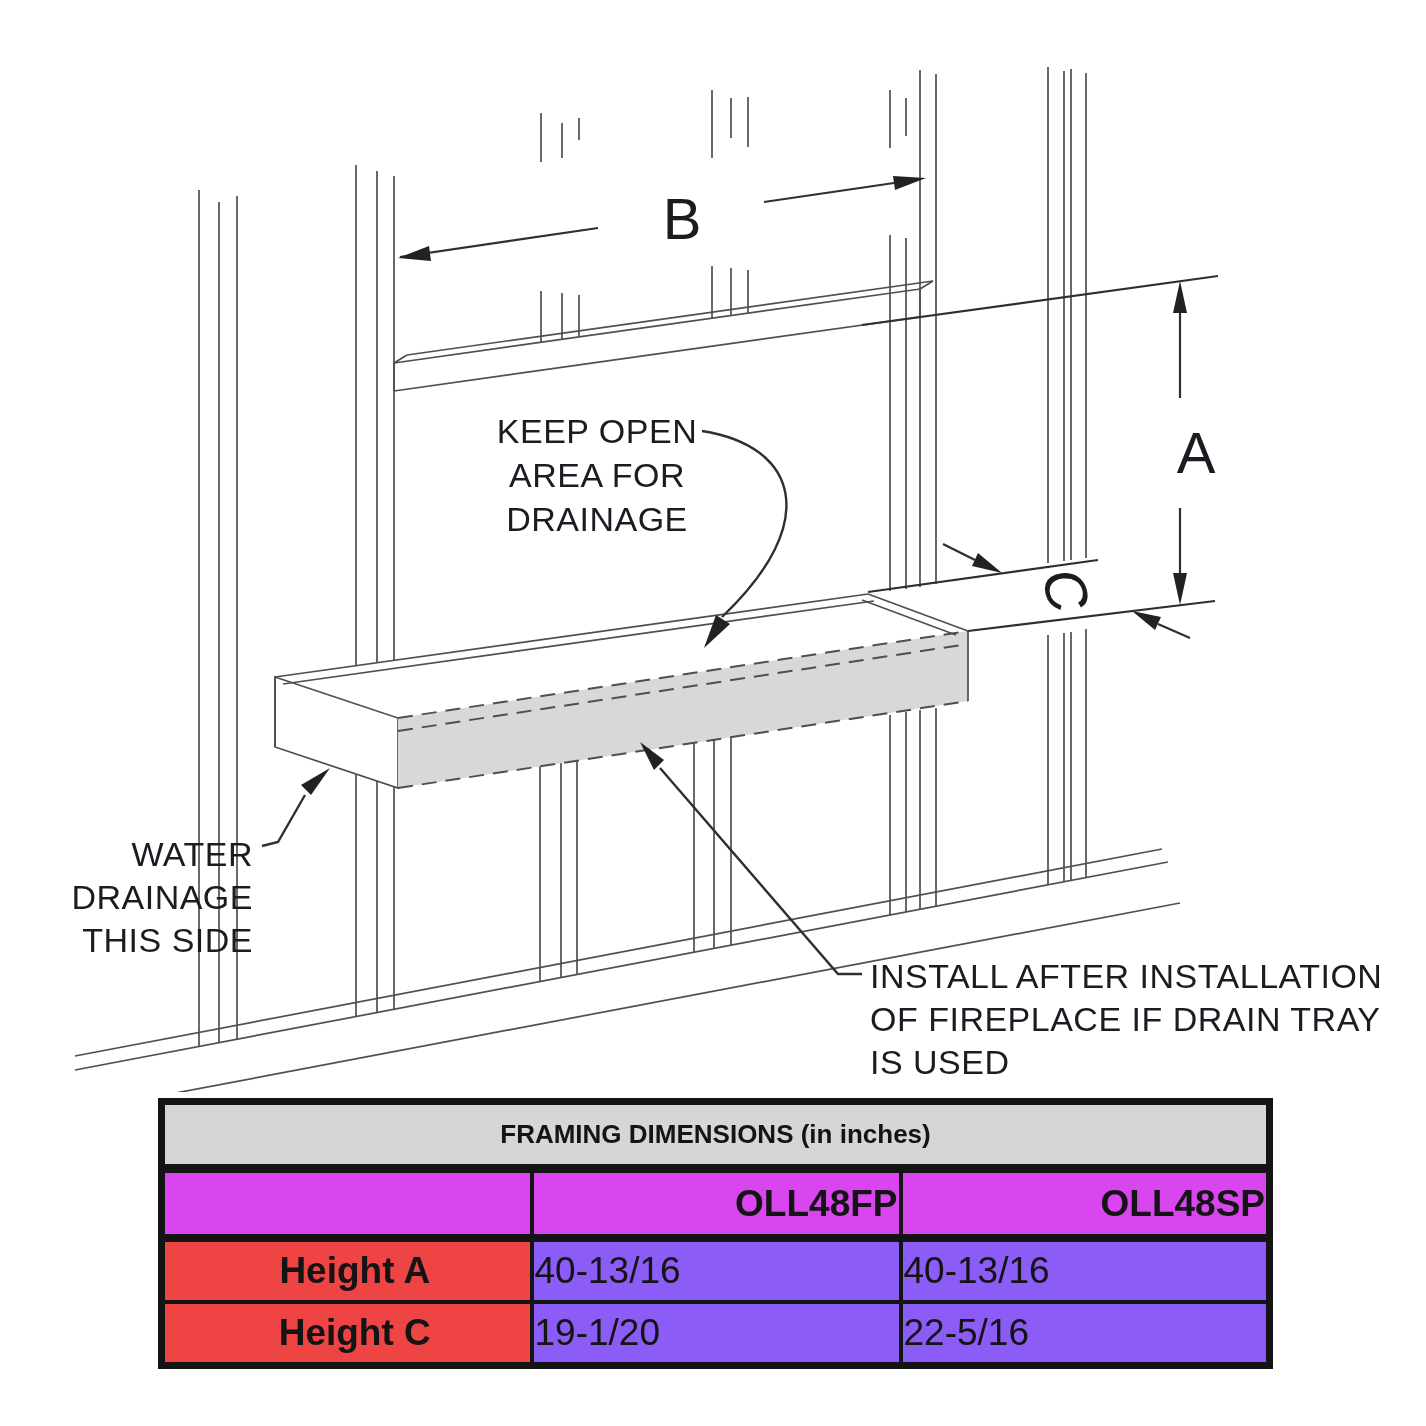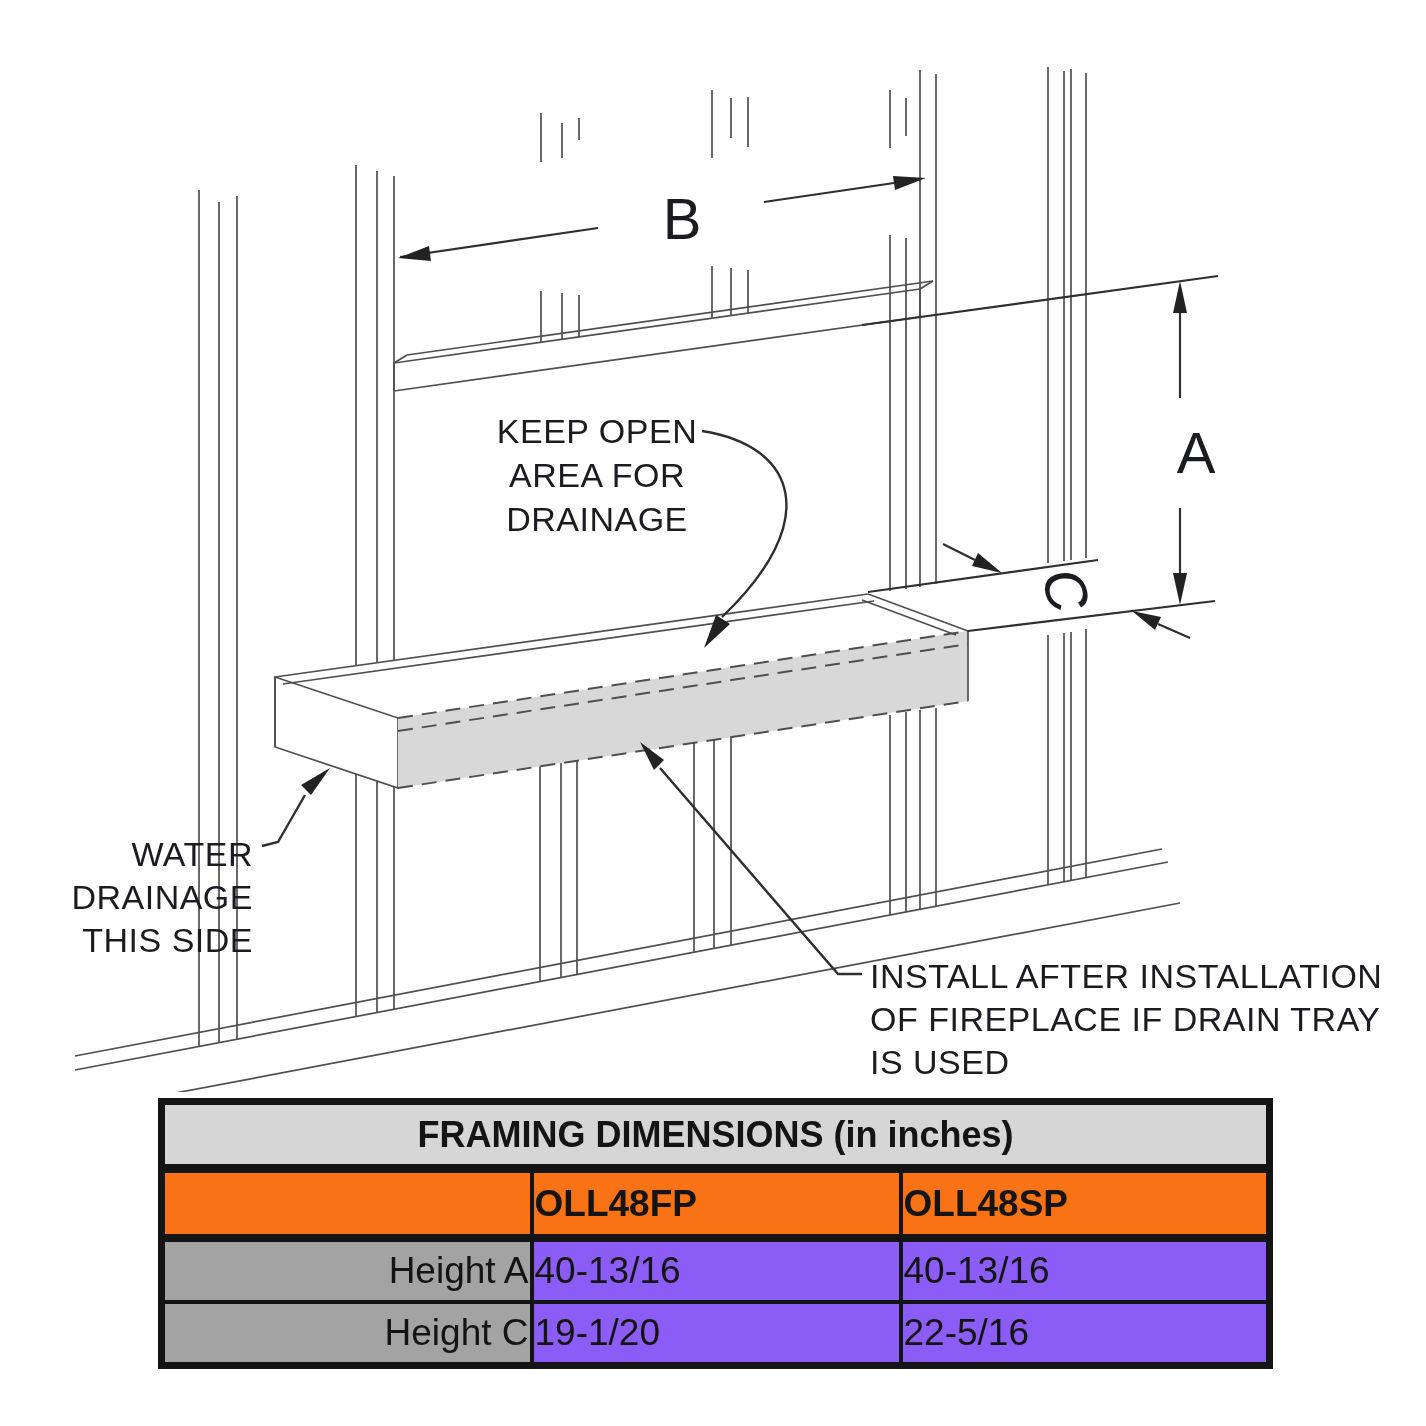--- a/index.html
+++ b/index.html
@@ -6,23 +6,23 @@
   body{font-family:"Liberation Sans", sans-serif;-webkit-font-smoothing:antialiased;}
   #stage{position:relative;width:1426px;height:1426px;background:#fff;}
   #drawing{position:absolute;left:0;top:0;}
   .ann{fill:#1b1b22;font-size:34px;letter-spacing:.5px;}
   .dimlabel{fill:#1b1b22;font-size:58px;}
   
   #dims-table{position:absolute;left:158px;top:1098px;width:1108px;border-collapse:collapse;table-layout:fixed;}
   #dims-table td,#dims-table th{border:4px solid #141414;color:#141414;font-size:37px;overflow:hidden;white-space:nowrap;}
   #dims-table .outerT{border-top-width:7px;}  #dims-table .outerB{border-bottom-width:7px;}
   #dims-table .outerL{border-left-width:7px;} #dims-table .outerR{border-right-width:7px;}
-  #dims-table .titleRow th{background:#d6d6d6;font-size:36px;font-weight:bold;height:57px;text-align:center;border-bottom-width:9px;}
-  #dims-table .colHead{background:#f97316;font-weight:bold;text-align:left;height:59px;border-bottom-width:8px;}
-  #dims-table .rowLabel{font-weight:normal;text-align:right;padding-left:16px;height:56px;background:#a3a3a3;}
+  #dims-table .titleRow th{background:#d6d6d6;font-size:26px;font-weight:bold;height:57px;text-align:center;border-bottom-width:9px;}
+  #dims-table .colHead{background:#d946ef;font-weight:bold;text-align:right;height:59px;border-bottom-width:8px;}
+  #dims-table .rowLabel{font-weight:bold;text-align:center;padding-left:16px;height:56px;background:#ef4444;}
   #dims-table .val{text-align:left;background:#8b5cf6;font-weight:normal;}
 </style>
 </head>
 <body>
 
 <div id="stage">
 
 <svg id="drawing" width="1426" height="1092" viewBox="0 0 1426 1092">
 
   <g stroke="#4f4f4f" stroke-width="1.7" fill="none">

